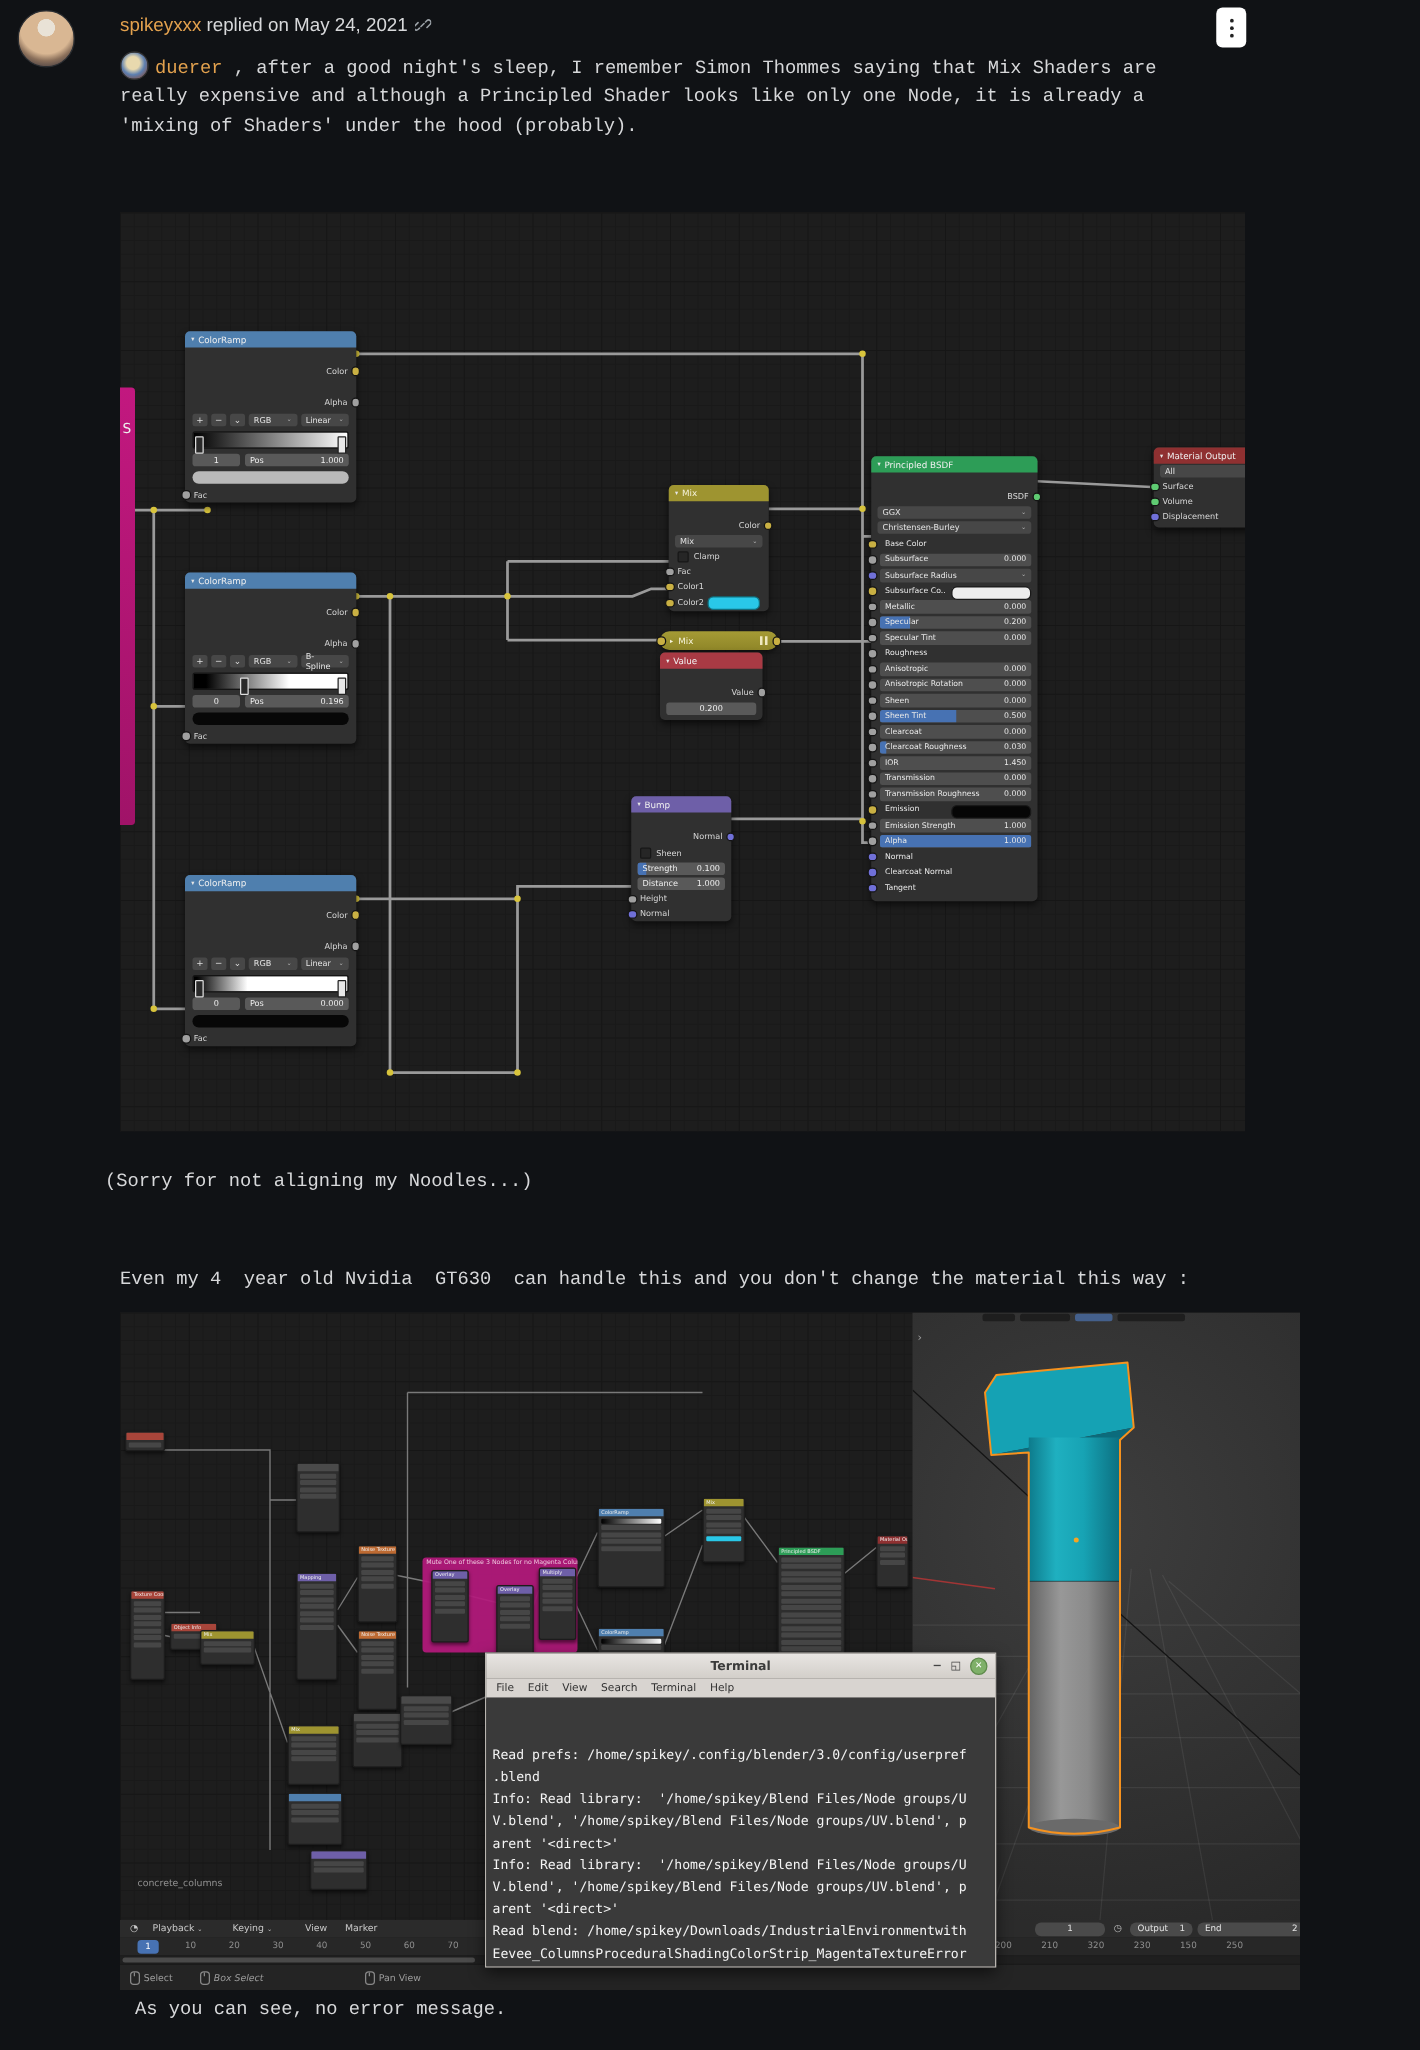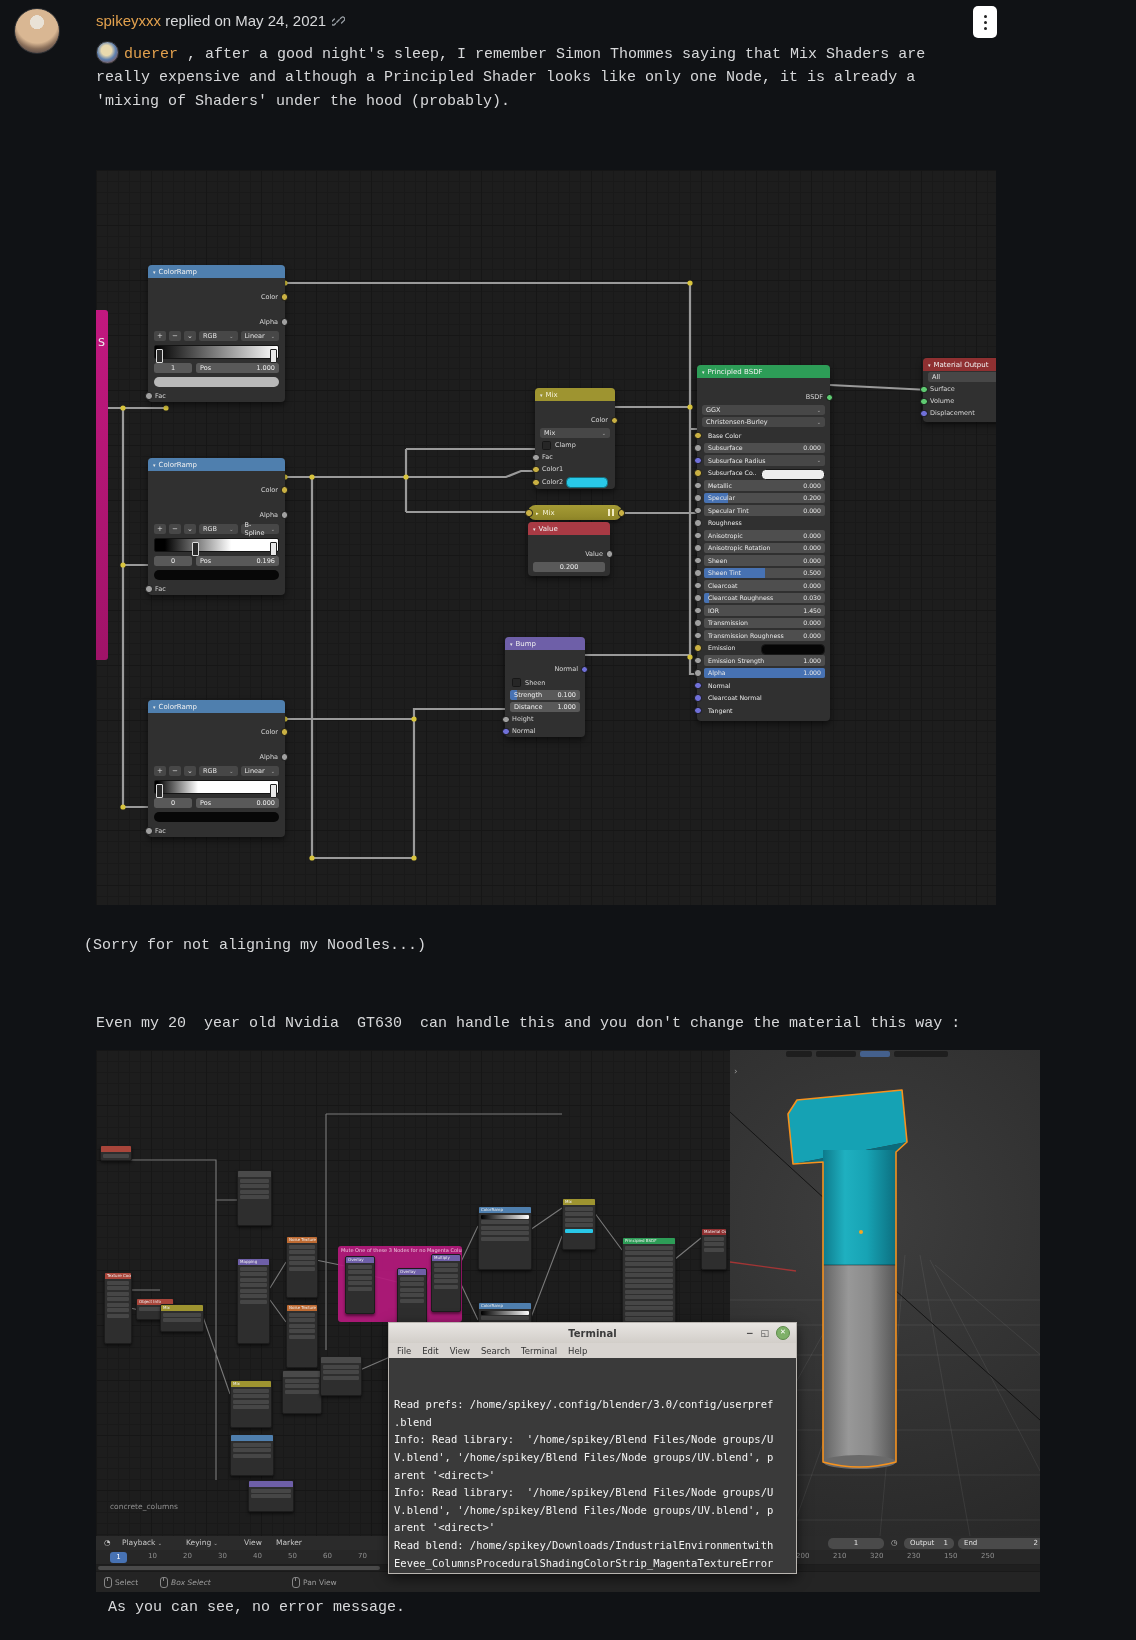--- a/index.html
+++ b/index.html
@@ -153,21 +153,21 @@
         </svg></span>
   </div>
   <div class="abs kebab" title="">
       <i></i>
       <i></i>
       <i></i>
     </div>
 
   <div class="abs ptext p1"><span class="inav"></span><span class="mention">duerer</span><span> , after a good night's sleep, I remember Simon Thommes saying that Mix Shaders are really expensive and although a Principled Shader looks like only one Node, it is already a  'mixing of Shaders' under the hood (probably).</span></div>
   <div class="abs ptext p3">(Sorry for not aligning my Noodles...)</div>
-  <div class="abs ptext p4">Even my 20  year old Nvidia  GT630  can handle this and you don't change the material this way :</div>
+  <div class="abs ptext p4">Even my 4  year old Nvidia  GT630  can handle this and you don't change the material this way :</div>
   <div class="abs ptext p5">As you can see, no error message.</div>
 
   <div id="img1" class="abs grid">
 
     <svg class="abs" width="900" height="735" style="left:0;top:0" stroke="#9a9a9a" stroke-width="2.2" fill="none">
       <path d="M0,238 H70 M27,238 V637 M27,395 H70 M27,637 H70"></path>
       <path d="M189,113 H594 V259 H601 M594,259 V487"></path>
       <path d="M189,307 H410 L425,301 H439 M310,279 V342 M310,279 H439 M310,342 H432 M216,307 V688 H318 V539 H409"></path>
       <path d="M189,549 H318 M519,237 H594 M510,343 H601"></path>
       <path d="M489,485 H594 V504 H601 M734,215 L833,220"></path>

